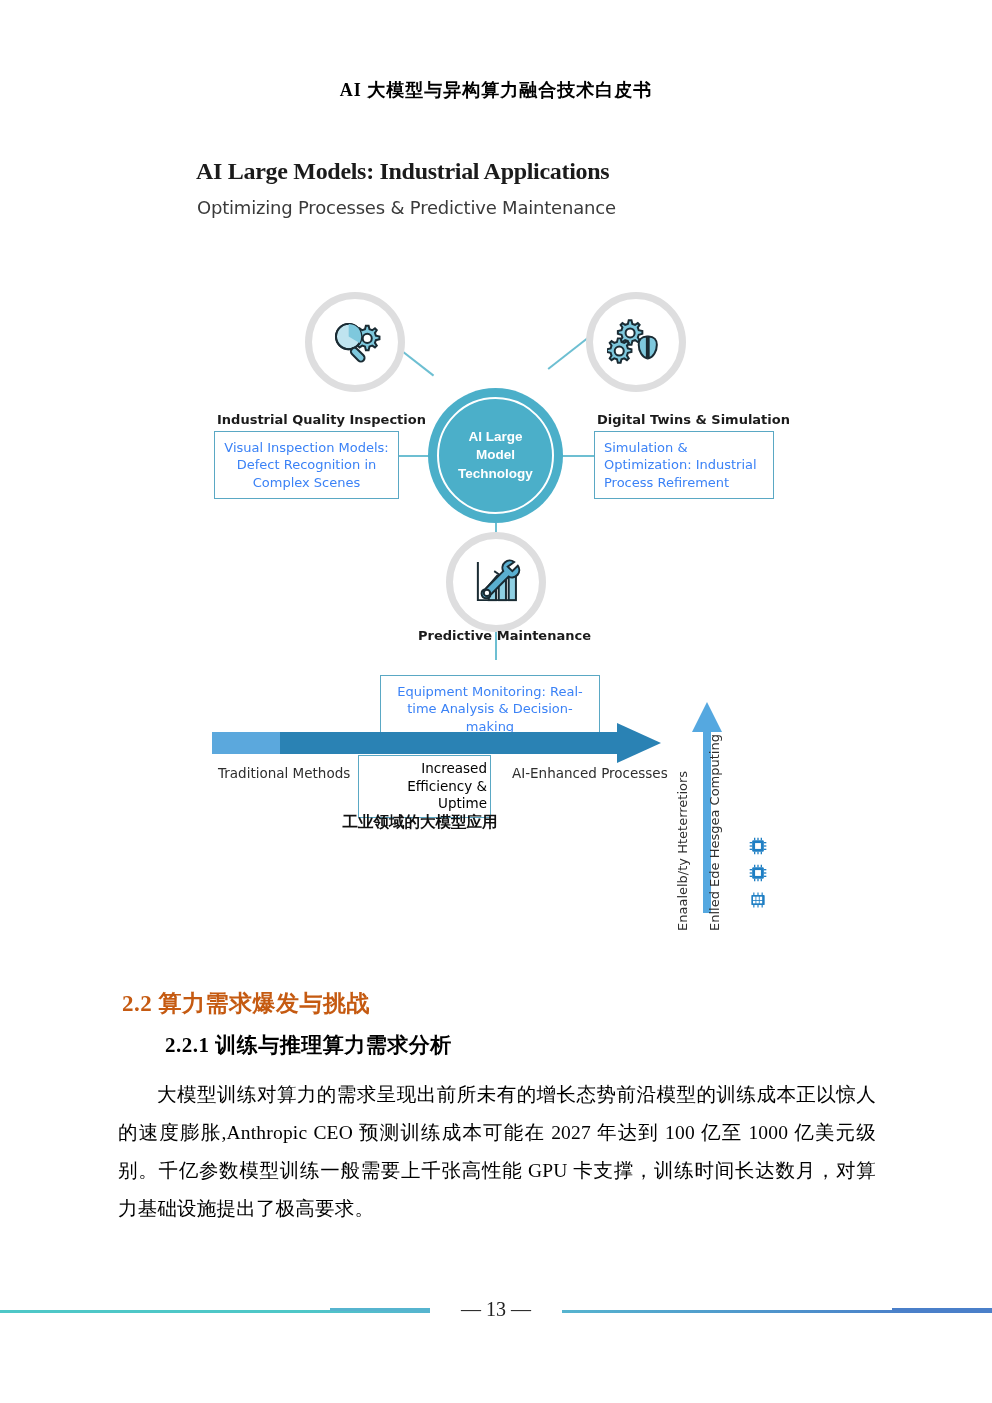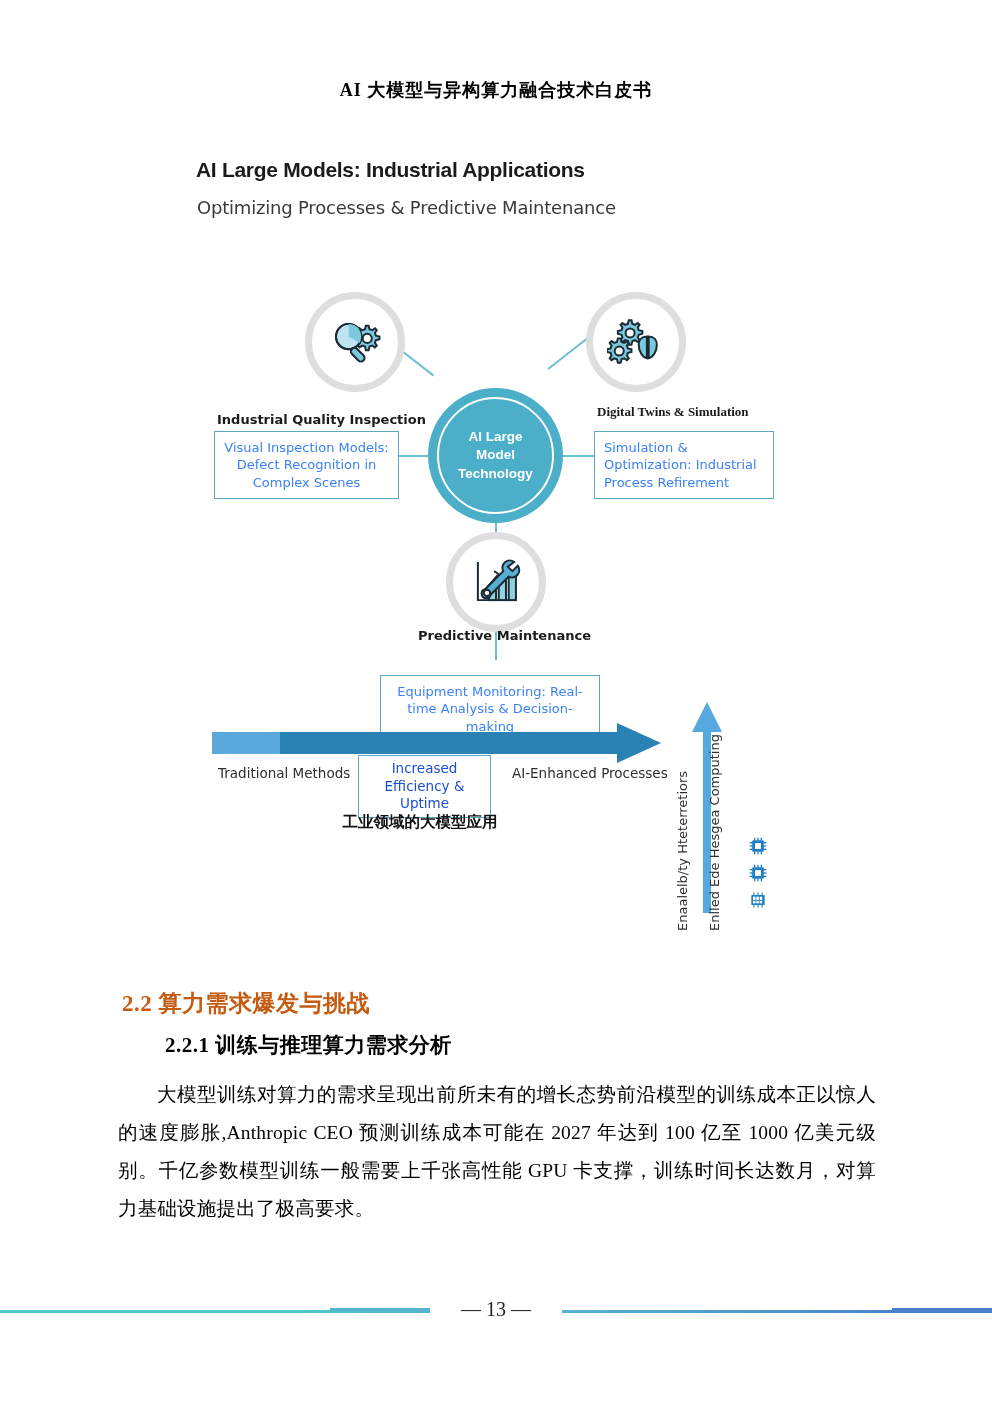--- a/index.html
+++ b/index.html
@@ -62,22 +62,22 @@
   }
 
   
   .figure {
     position: absolute;
     top: 140px; left: 0; width: 992px; height: 680px;
   }
   .fig-title {
     position: absolute;
     left: 196px; top: 18px;
-    font-family: Liberation Sans, sans-serif;
-    font-size: 21px;
+    font-family: Liberation Serif, serif;
+    font-size: 24px;
     font-weight: bold;
     color: #1b1b1b;
     letter-spacing: -0.3px;
   }
   .fig-subtitle {
     position: absolute;
     left: 197px; top: 57px;
     font-family: "DejaVu Sans", sans-serif;
     font-size: 18px;
     color: #3a3a3a;
@@ -176,21 +176,21 @@
     font-family: "DejaVu Sans", sans-serif;
     font-size: 13px;
     color: #3b82f6;
     line-height: 1.33;
     padding: 7px 9px;
   }
 
   .blk-left-title  { left: 217px; top: 272px; }
   .blk-left-box    { left: 214px; top: 291px; width: 185px; text-align: center; }
 
-  .blk-right-title { left: 597px; top: 264px; font-family: Liberation Serif, serif; }
+  .blk-right-title { left: 597px; top: 272px; }
   .blk-right-box   { left: 594px; top: 291px; width: 180px; text-align: left; }
 
   .blk-bottom-title{ left: 418px; top: 488px; }
   .blk-bottom-box  { left: 380px; top: 535px; width: 220px; text-align: center; }
 
   
   .arrow-wrap { position: absolute; left: 212px; top: 587px; width: 460px; height: 30px; }
   .arrow-seg1 {
     position: absolute; left: 0; top: 5px;
     width: 68px; height: 22px;
@@ -218,22 +218,22 @@
   .arr-lbl-left  { left: 218px; top: 625px; }
   .arr-lbl-right { left: 512px; top: 625px; }
   .arr-box {
     position: absolute;
     left: 358px; top: 615px;
     width: 133px;
     border: 1.3px solid #5aa8c4;
     background: #fff;
     font-family: "DejaVu Sans", sans-serif;
     font-size: 13.5px;
-    color: #1d4ed8;
-    text-align: center;
+    color: #000000;
+    text-align: right;
     line-height: 1.3;
     padding: 4px 3px;
   }
 
   
   .v-arrow-shaft {
     position: absolute;
     left: 703px; top: 588px;
     width: 8px; height: 185px;
     background: #55a8e0;

